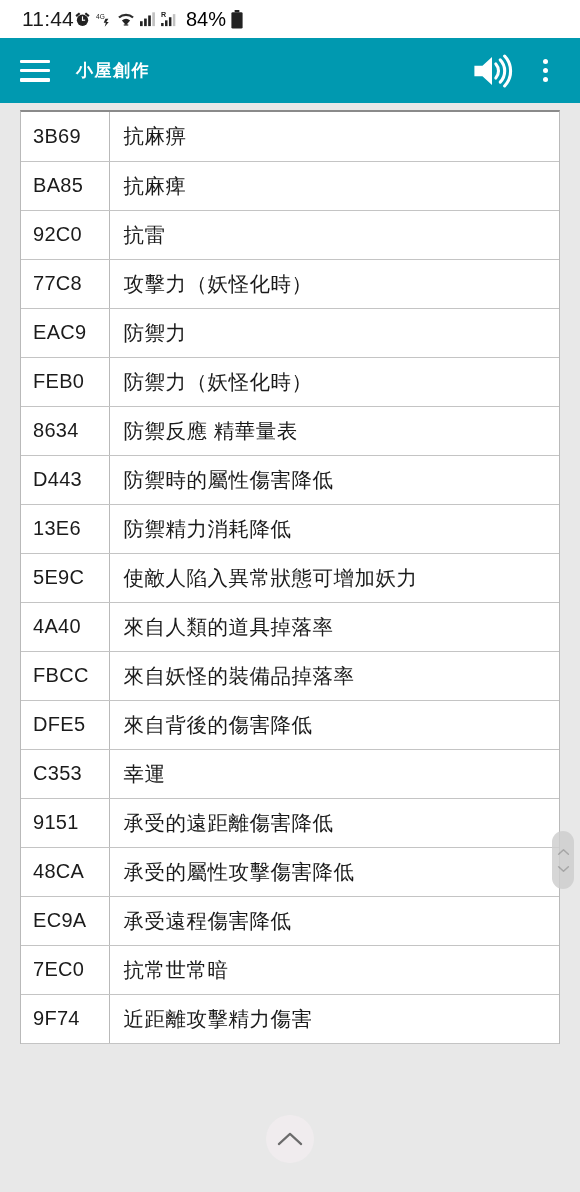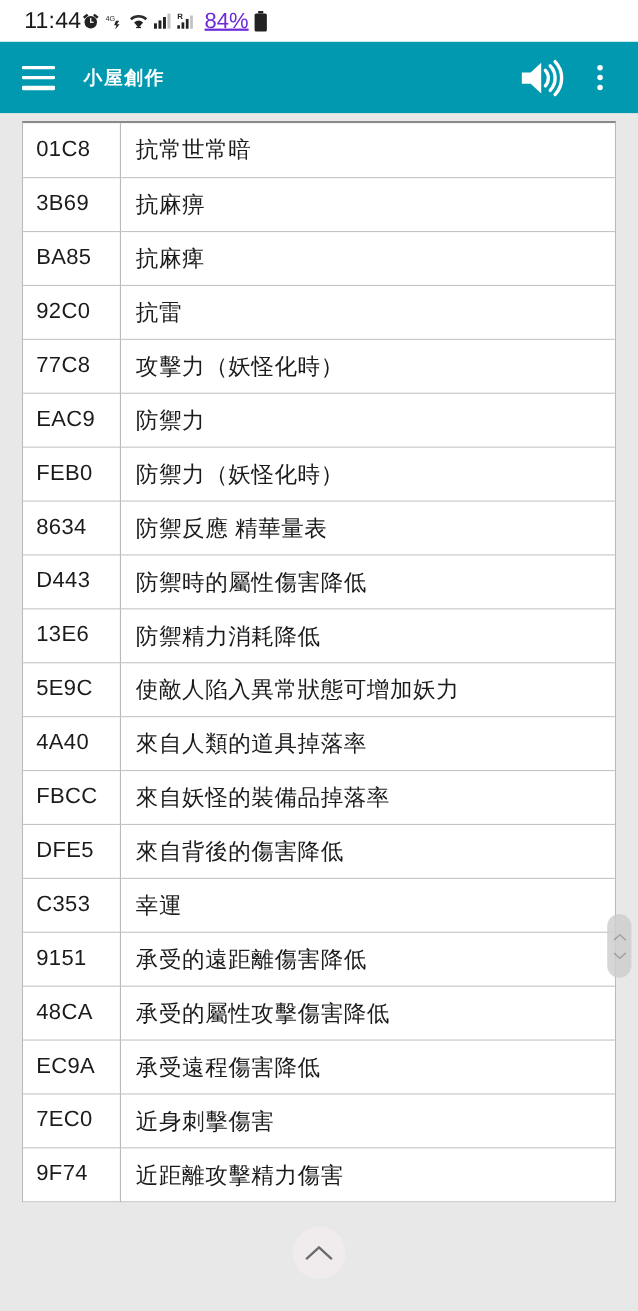--- a/index.html
+++ b/index.html
@@ -32,23 +32,22 @@
     color: #1a1a1a;
   }
   .status-right {
     display: flex;
     align-items: center;
     gap: 5px;
   }
   .status-right svg { display: block; }
   .battery-pct {
     font-size: 20px;
-    color: #6d28d9;
+    color: #000000;
     margin-left: 2px;
-    text-decoration: underline;
   }
 
   
   .app-bar {
     height: 65px;
     background: #0099b0;
     display: flex;
     align-items: center;
     padding: 0 18px 0 20px;
     color: #ffffff;
@@ -274,24 +273,20 @@
   </div>
 
 </div>
 
 <div class="content">
 
   <div class="table-wrap">
     <table>
       <tbody>
           <tr>
-            <td class="col-code">01C8</td>
-            <td class="col-name">抗常世常暗</td>
-          </tr>
-          <tr>
             <td class="col-code">3B69</td>
             <td class="col-name">抗麻痹</td>
           </tr>
           <tr>
             <td class="col-code">BA85</td>
             <td class="col-name">抗麻痺</td>
           </tr>
           <tr>
             <td class="col-code">92C0</td>
             <td class="col-name">抗雷</td>
@@ -347,21 +342,21 @@
           <tr>
             <td class="col-code">48CA</td>
             <td class="col-name">承受的屬性攻擊傷害降低</td>
           </tr>
           <tr>
             <td class="col-code">EC9A</td>
             <td class="col-name">承受遠程傷害降低</td>
           </tr>
           <tr>
             <td class="col-code">7EC0</td>
-            <td class="col-name">近身刺擊傷害</td>
+            <td class="col-name">抗常世常暗</td>
           </tr>
           <tr>
             <td class="col-code">9F74</td>
             <td class="col-name">近距離攻擊精力傷害</td>
           </tr>
         </tbody>
     </table>
   </div>
 
   <div class="scroll-handle">

